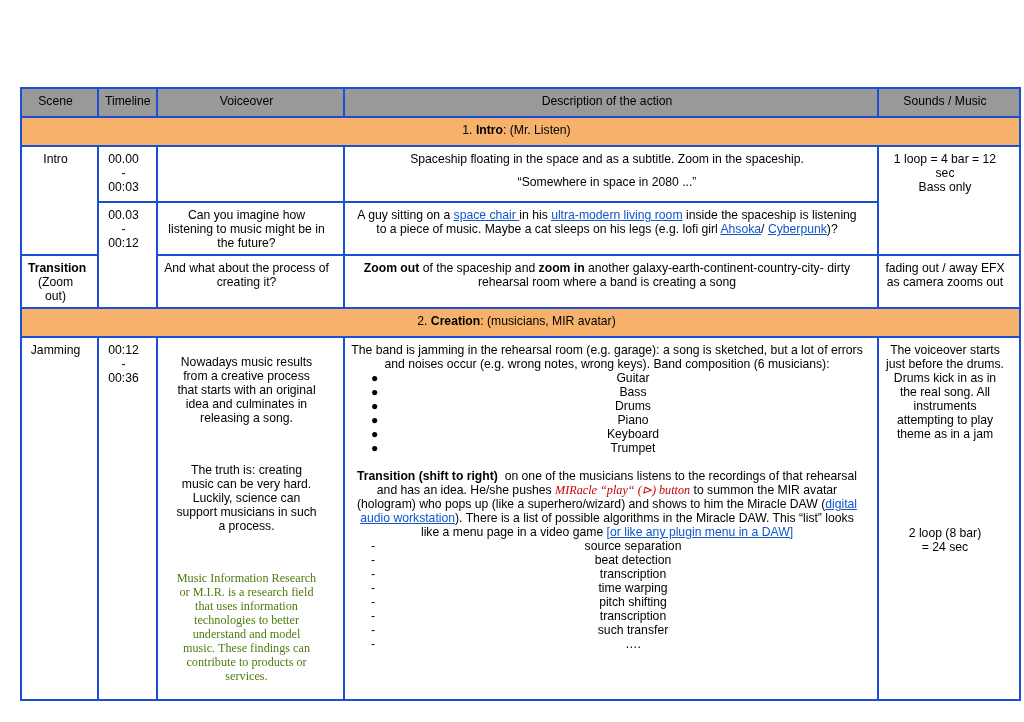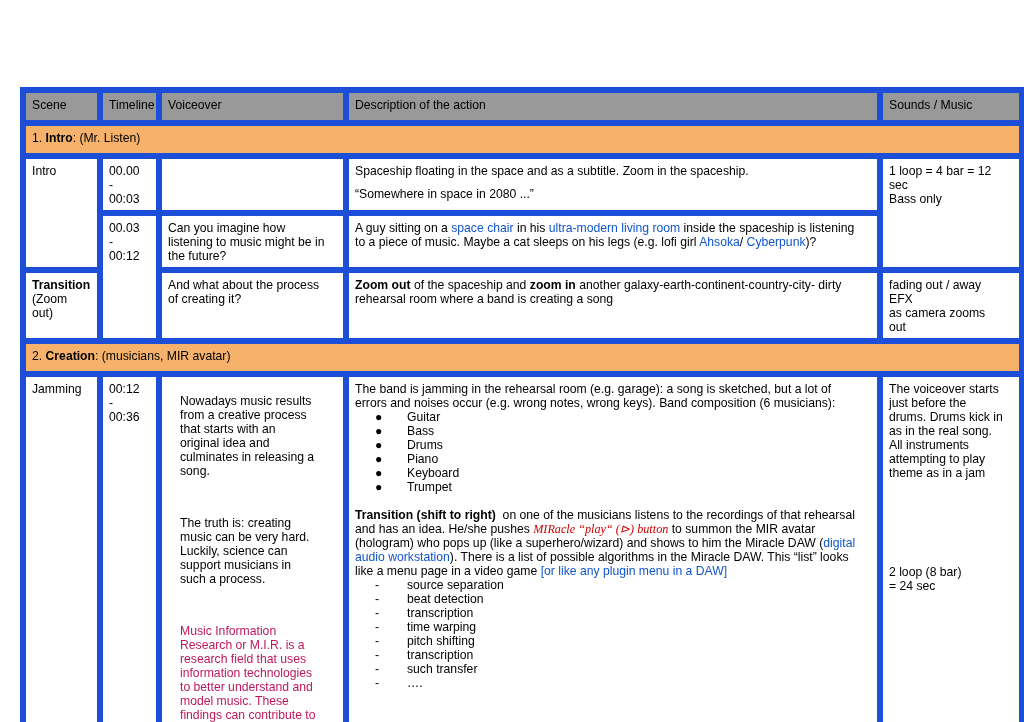--- a/index.html
+++ b/index.html
@@ -1,25 +1,25 @@
 <!DOCTYPE html>
 <html><head>
 <meta charset="utf-8">
 <style>
   html, body { margin: 0; padding: 0; background: #ffffff; }
   body { width: 1024px; height: 722px; position: relative; overflow: hidden;
          font-family: "Liberation Sans", sans-serif; font-size: 12.2px; color: #000; }
   table.script { position: absolute; left: 20px; top: 87px; width: 999px;
                  border-collapse: collapse; table-layout: fixed; }
-  table.script td, table.script th { border: 6px solid #1d4ed8; vertical-align: top;
-                 padding: 5px 14px 4px 6px; line-height: 14px; text-align: left; font-weight: normal; }
+  table.script td, table.script th { border: 2px solid #1d4ed8; vertical-align: top;
+                 padding: 5px 14px 4px 6px; line-height: 14px; text-align: center; font-weight: normal; }
   th { background: #999999; height: 18px; }
   tr.section td { background: #f6b26b; height: 18px; margin-top: 10px; }
-  a.lnk { color: #1155cc; }
-  .red { color: #be185d; }
+  a.lnk { color: #1155cc; text-decoration: underline; }
+  .red { color: #4d7c0f; font-family: Liberation Serif, serif; }
   .redit { color: #cc0000; font-style: italic; font-family: Liberation Serif, serif; }
   .it { }
   b { font-weight: bold; }
   ul.bul { margin: 0; padding: 0; list-style: none; }
   ul.bul li { position: relative; padding-left: 52px; line-height: 14px; }
   ul.bul li .mk { position: absolute; left: 20px; top: 0; }
   .gap { height: 14px; }
   .voice p { margin: 12px; line-height: 14px; }
 </style>
 </head>

